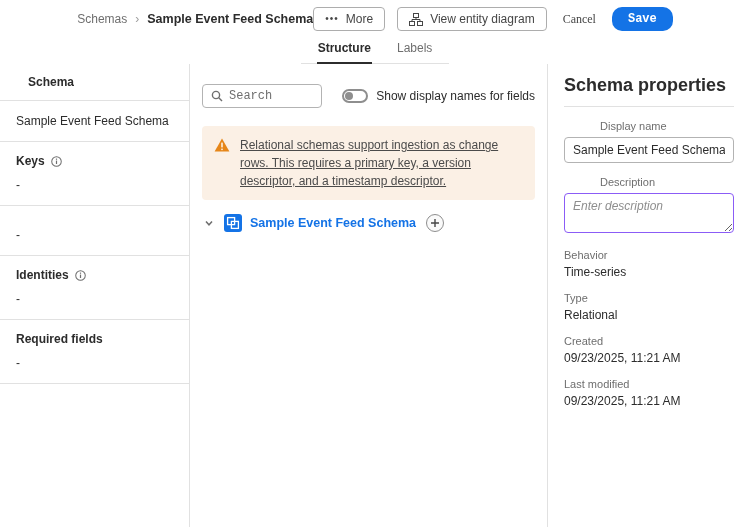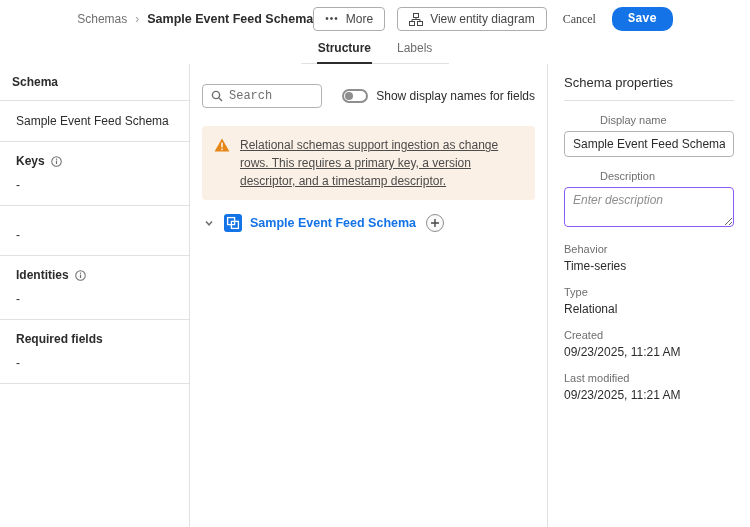--- a/index.html
+++ b/index.html
@@ -36,21 +36,21 @@
   .tab.active { color:#2c2c2c; font-weight:bold; }
   .tab.active::after { content:""; position:absolute; left:0; right:0; bottom:-1px; height:2px; background:#2c2c2c; }
 
   
   .content { flex:1; display:flex; min-height:0; }
   .sidebar { width:190px; border-right:1px solid #e1e1e1; }
   .canvas { flex:1; padding:20px 12px 12px; }
   .props { width:203px; border-left:1px solid #e1e1e1; padding:10px 16px; }
 
   
-  .side-block { padding:11px 12px; border-bottom:1px solid #e1e1e1; }
+  .side-block { padding:11px 28px; border-bottom:1px solid #e1e1e1; }
   .side-title { font-weight:bold; font-size:12px; color:#2c2c2c; display:flex; align-items:center; gap:6px; }
   .side-item { padding:13px 16px; border-bottom:1px solid #e1e1e1; font-size:12px; cursor:pointer; }
   .side-section { padding:12px 16px 13px; border-bottom:1px solid #e1e1e1; }
   .side-value { margin-top:10px; font-size:12px; color:#2c2c2c; }
   .info-btn { background:none; border:none; padding:0; cursor:pointer; display:inline-flex; align-items:center; }
 
   
   .canvas-top { display:flex; align-items:center; justify-content:space-between; }
   .search-box { display:flex; align-items:center; gap:6px; border:1px solid #b3b3b3; border-radius:4px; padding:0 8px; width:120px; height:24px; background:#fff; }
   .search-input { border:none; outline:none; font-size:12px; width:100%; font-family:Liberation Mono, monospace; color:#2c2c2c; background:transparent; }
@@ -62,21 +62,21 @@
   .warning { margin-top:18px; background:#fbf0e5; border-radius:4px; padding:10px 12px; display:flex; gap:10px; font-size:12px; color:#4b4b4b; line-height:1.5;text-decoration:underline; }
   .warning-icon { flex:0 0 auto; margin-top:2px; }
 
   .tree-row { margin-top:14px; display:flex; align-items:center; gap:8px; }
   .chevron-btn { background:none; border:none; padding:0 2px; cursor:pointer; display:inline-flex; align-items:center; }
   .node-icon { width:18px; height:18px; display:inline-flex; }
   .node-label { color:#1473e6; font-weight:bold; font-size:12.5px; text-decoration:none; cursor:pointer; }
   .add-btn { width:18px; height:18px; border-radius:50%; border:1px solid #8e8e8e; background:#fafafa; display:inline-flex; align-items:center; justify-content:center; cursor:pointer; padding:0; margin-left:2px; }
 
   
-  .props-title { font-size:13px; font-weight:normal; color:#2c2c2c; padding:1px 0 10px; border-bottom:1px solid #e1e1e1; margin-bottom:13px; }
+  .props-title { font-size:18px; font-weight:bold; color:#2c2c2c; padding:1px 0 10px; border-bottom:1px solid #e1e1e1; margin-bottom:13px; }
   .field-group { margin-bottom:13px; }
   .field-label { font-size:11px; color:#6e6e6e; margin-bottom:5px;padding-left:36px; }
   .text-input { width:100%; border:1px solid #b3b3b3; border-radius:4px; padding:0 8px; height:26px; font-size:12px; font-family:inherit; color:#2c2c2c; }
   .desc-textarea { width:100%; border:1px solid #8b5cf6; border-radius:4px; padding:5px 8px; height:40px; font-size:12px; font-family:inherit; color:#2c2c2c; resize:vertical; }
   .desc-textarea::placeholder { color:#8e8e8e; font-style:italic; }
   .ro-group { margin-bottom:13px; }
   .ro-label { font-size:11px; color:#6e6e6e; margin-bottom:4px; }
   .ro-value { font-size:12px; color:#2c2c2c; }
 </style>
 </head>

